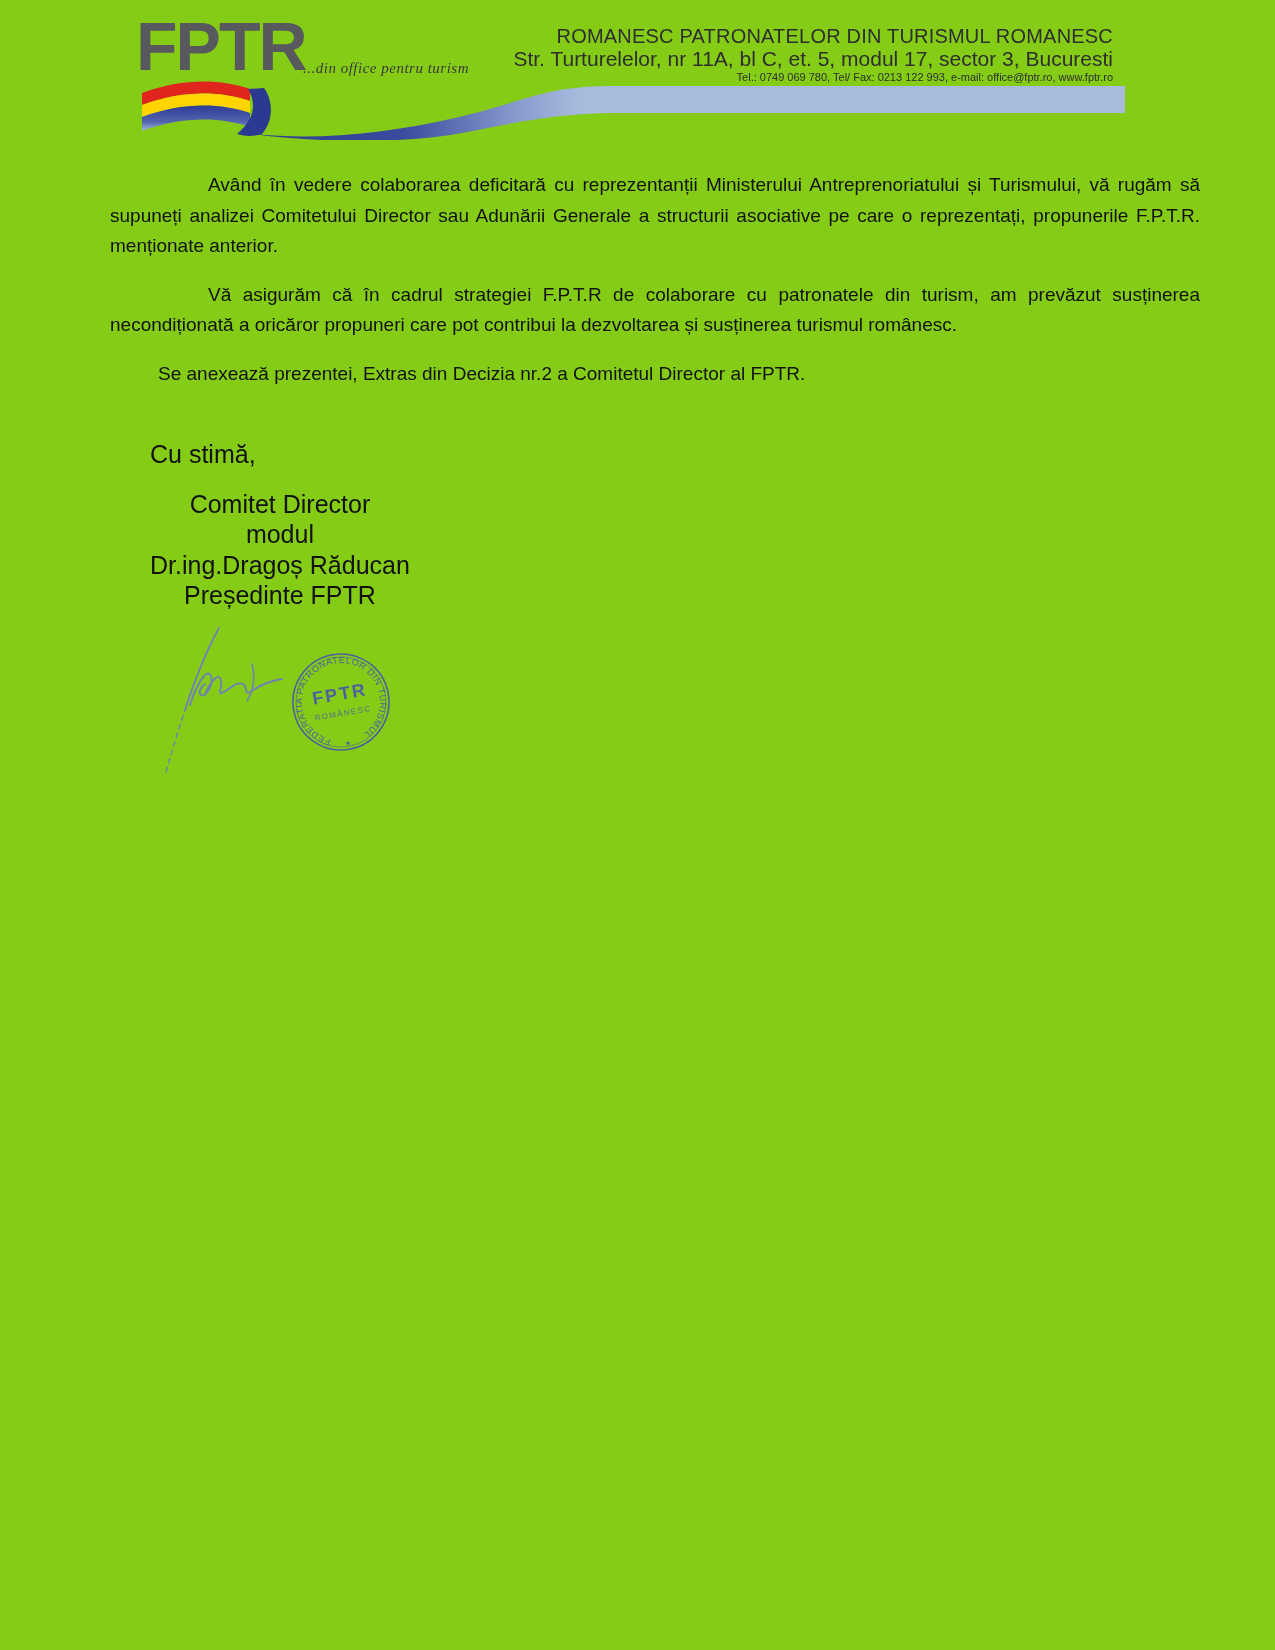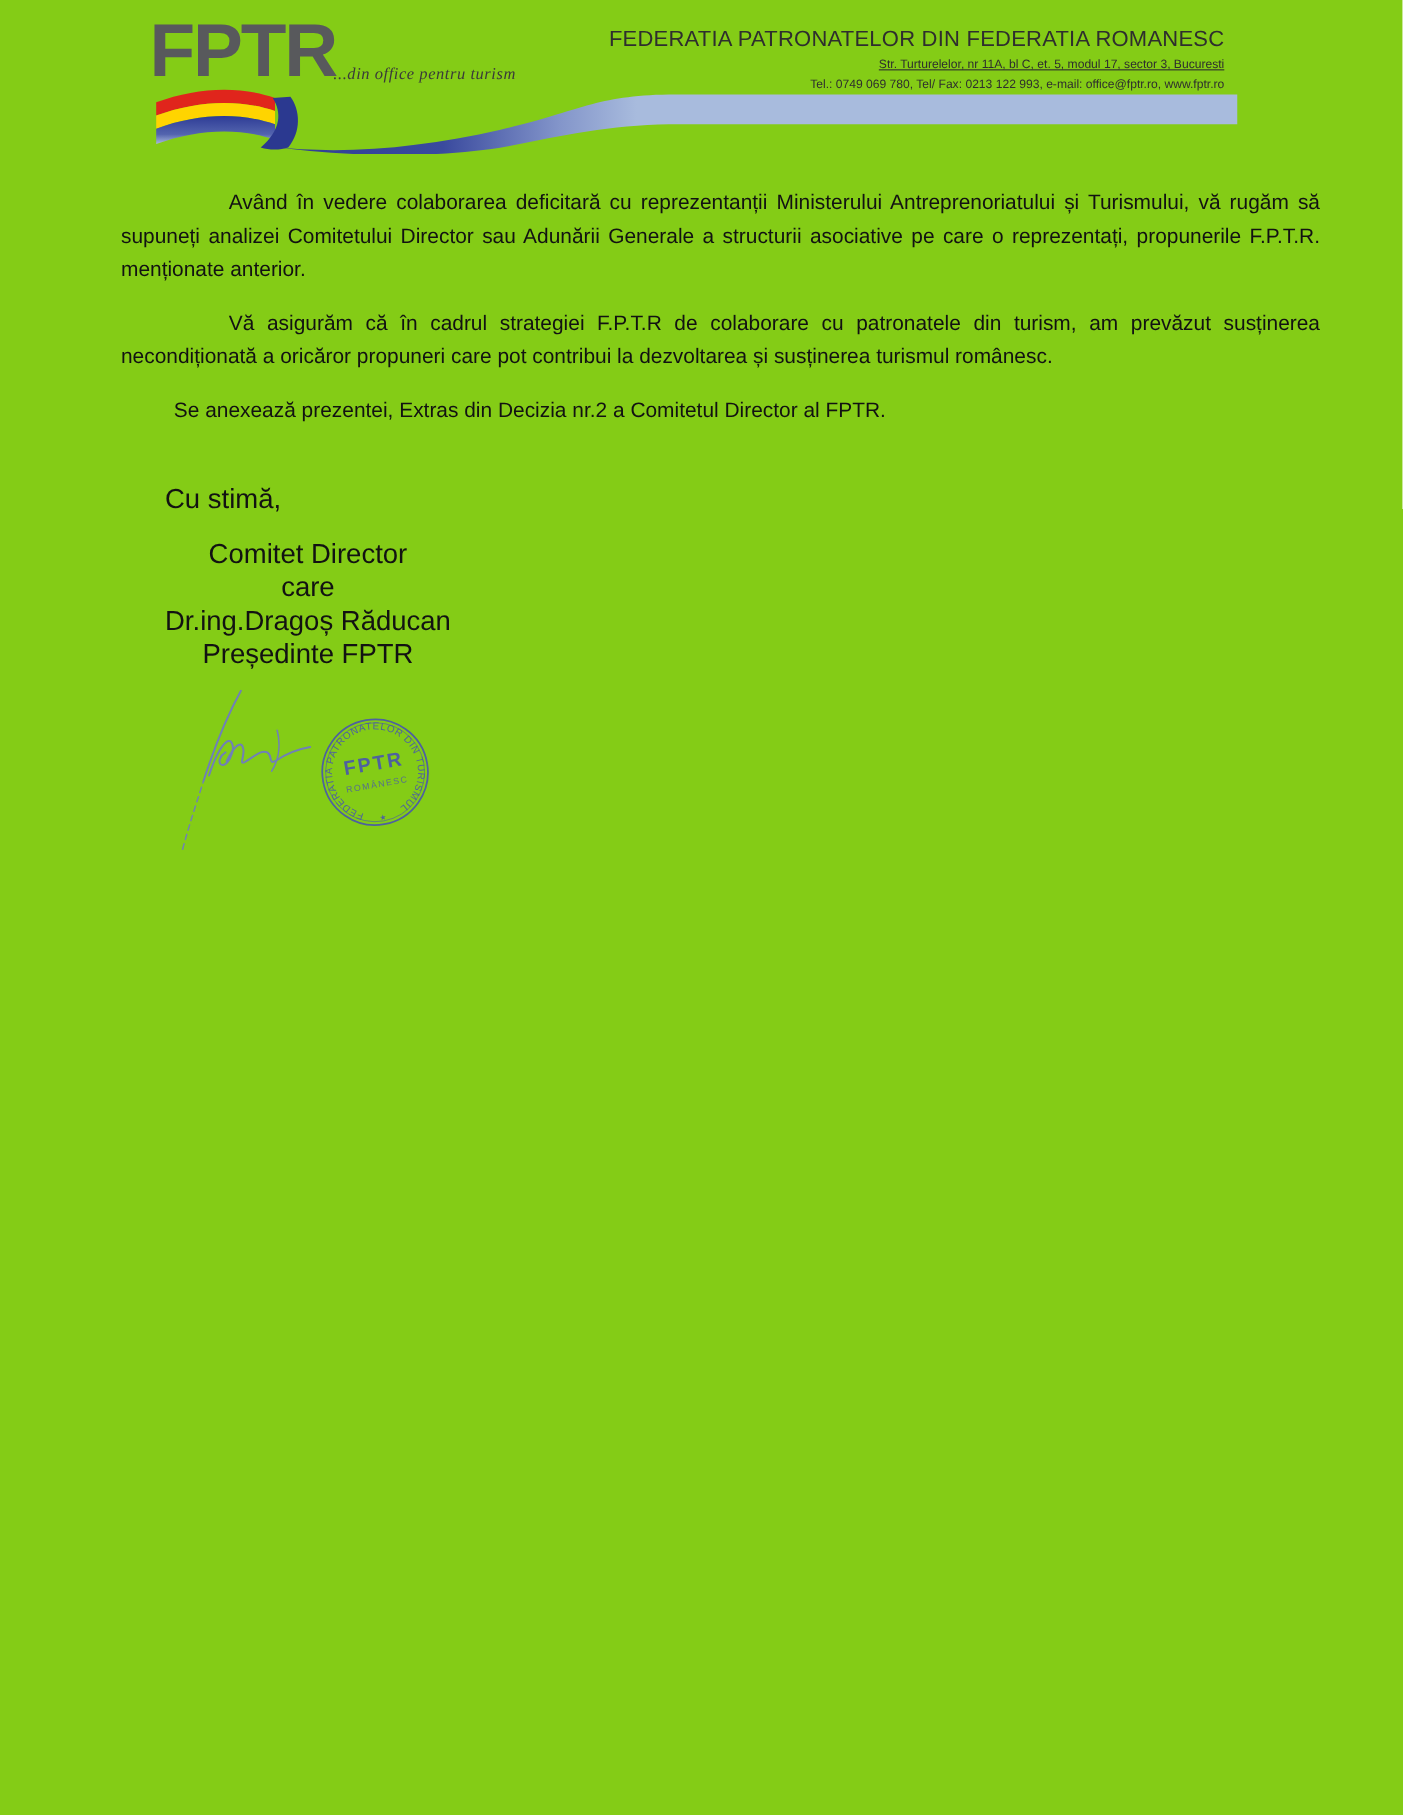--- a/index.html
+++ b/index.html
@@ -16,21 +16,21 @@
   }
   .tagline{
     left:303px;top:60px;font-size:15px;font-style:italic;
     font-family:"Liberation Serif","DejaVu Serif",serif;color:#3a3a3a;letter-spacing:.5px;
   }
   .ribbon{left:140px;top:78px;width:985px;height:62px;}
   .org{
     top:24px;right:162px;text-align:right;color:#2e2e2e;
   }
   .org-name{font-size:20px;line-height:24px;letter-spacing:.2px;}
-  .org-address{font-size:11px;line-height:18px;margin-top:2px;text-decoration:underline;}
+  .org-address{font-size:21px;line-height:18px;margin-top:2px;}
   .org-contact{font-size:11px;line-height:18px;}
 
   
   .letter{
     left:70px;top:170px;width:1130px;font-size:19px;line-height:30.5px;color:#121212;
   }
   .para{margin:0 0 18px 0;}
   .p-just{text-align:justify;text-indent:98px;margin-left:40px;}
   .p-last{margin:13px;text-indent:75px;}
 
@@ -71,37 +71,37 @@
                C415,36 372,45 322,55 C262,66 175,65 104,55 Z" fill="url(#bandGrad)"></path>
 
       <path d="M2,15 C40,1 78,0 110,11 L110,23 C78,12 40,13 2,27 Z" fill="#e0251c"></path>
       <path d="M2,27 C40,13 78,12 110,23 L110,35 C78,24 40,25 2,39 Z" fill="#ffd400"></path>
       <path d="M2,39 C40,25 78,24 110,35 L110,49 C78,38 40,39 2,53 Z" fill="url(#blueStripe)"></path>
 
       <path d="M108,11 C116,24 116,40 97,56 C106,59 116,58 122,56 C134,42 133,22 124,10 Z" fill="#2b3990"></path>
     </svg>
 
     <div class="abs org">
-      <div class="org-name">FEDERATIA PATRONATELOR DIN FEDERATIA ROMANESC</div>
+      <div class="org-name">ROMANESC PATRONATELOR DIN TURISMUL ROMANESC</div>
       <div class="org-address">Str. Turturelelor, nr 11A, bl C, et. 5, modul 17, sector 3, Bucuresti</div>
       <div class="org-contact">Tel.: 0749 069 780, Tel/ Fax: 0213 122 993, e-mail: office@fptr.ro, www.fptr.ro</div>
     </div>
   </div>
 
   <main class="abs letter">
     <p class="para p-just">Având în vedere colaborarea deficitară cu reprezentanții Ministerului Antreprenoriatului și Turismului, vă rugăm să supuneți analizei Comitetului Director sau Adunării Generale a structurii asociative pe care o reprezentați, propunerile F.P.T.R. menționate anterior.</p>
     <p class="para p-just">Vă asigurăm că în cadrul strategiei F.P.T.R de colaborare cu patronatele din turism, am prevăzut susținerea necondiționată a oricăror propuneri care pot contribui la dezvoltarea și susținerea turismul românesc.</p>
     <p class="para p-last">Se anexează prezentei,  Extras din Decizia nr.2 a Comitetul Director al FPTR.</p>
   </main>
 
   <div class="abs closing">
     <div>Cu stimă,</div>
     <div class="signer">
       <div>Comitet Director</div>
-      <div>care</div>
+      <div>modul</div>
       <div>Dr.ing.Dragoș Răducan</div>
       <div>Președinte FPTR</div>
     </div>
   </div>
 
   <svg class="abs signature" viewBox="0 0 170 180" xmlns="http://www.w3.org/2000/svg">
     <g fill="none" stroke="#6f7cc0" stroke-width="1.8" stroke-linecap="round">
       <path d="M26,172 C32,150 38,132 45,110" stroke-dasharray="5,4" stroke-width="1.3"></path>
       <path d="M45,110 C56,76 68,48 79,28"></path>
       <path d="M50,105 C58,80 68,68 71,76 C74,84 66,98 61,95 C58,93 60,87 65,84"></path>

